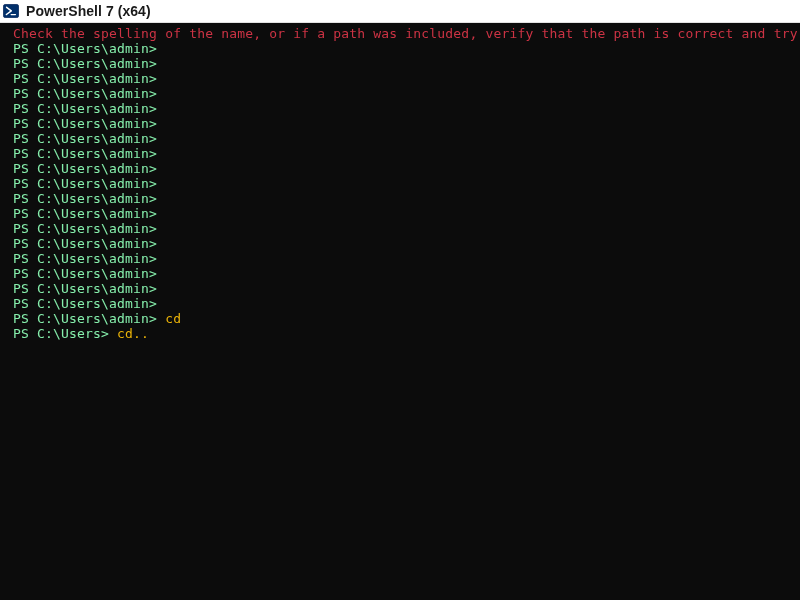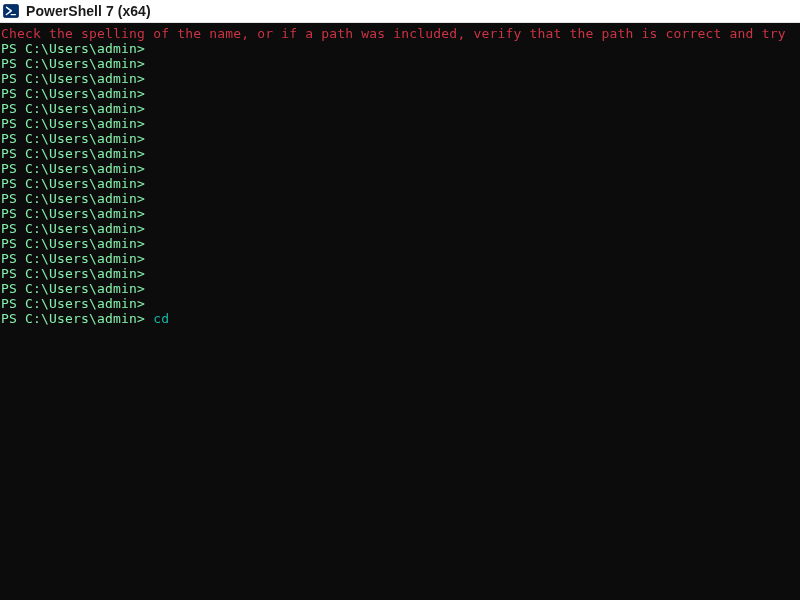--- a/index.html
+++ b/index.html
@@ -70,25 +70,26 @@
     box-sizing: border-box;
   }
 
   .tline {
     height: 15px;
     line-height: 15px;
     white-space: pre;
     overflow: hidden;
     font-family: "DejaVu Sans Mono", "Liberation Mono", monospace;
     font-size: 13px;
+    padding-left: 12px;
   }
 
   .err      { color: #cc3344; }
   .prompt   { color: #86efac; }
-  .cmd      { color: #14b8a6; }
+  .cmd      { color: #eab308; }
 </style>
 </head>
 <body>
 
 <div id="app">
 
   <div class="titlebar">
     <svg class="titlebar-icon" viewBox="0 0 16 16">
       <rect x="0.5" y="1.5" width="15" height="13" rx="1.6" ry="1.6" fill="#01306b" stroke="#0a2a5e" stroke-width="0.8"></rect>
       <path d="M3.6 4.3 L8.3 7.9 L3.4 11.5" fill="none" stroke="#ffffff" stroke-width="1.5" stroke-linecap="round" stroke-linejoin="round"></path>
@@ -111,15 +112,16 @@
       <div class="tline"><span class="prompt">PS C:\Users\admin&gt;</span></div>
       <div class="tline"><span class="prompt">PS C:\Users\admin&gt;</span></div>
       <div class="tline"><span class="prompt">PS C:\Users\admin&gt;</span></div>
       <div class="tline"><span class="prompt">PS C:\Users\admin&gt;</span></div>
       <div class="tline"><span class="prompt">PS C:\Users\admin&gt;</span></div>
       <div class="tline"><span class="prompt">PS C:\Users\admin&gt;</span></div>
       <div class="tline"><span class="prompt">PS C:\Users\admin&gt;</span></div>
       <div class="tline"><span class="prompt">PS C:\Users\admin&gt;</span></div>
       <div class="tline"><span class="prompt">PS C:\Users\admin&gt;</span></div>
       <div class="tline"><span class="prompt">PS C:\Users\admin&gt; </span><span class="cmd">cd</span></div>
+      <div class="tline"><span class="prompt">PS C:\Users&gt; </span><span class="cmd">cd..</span></div>
     </div>
 
 </div>
 
 </body></html>

